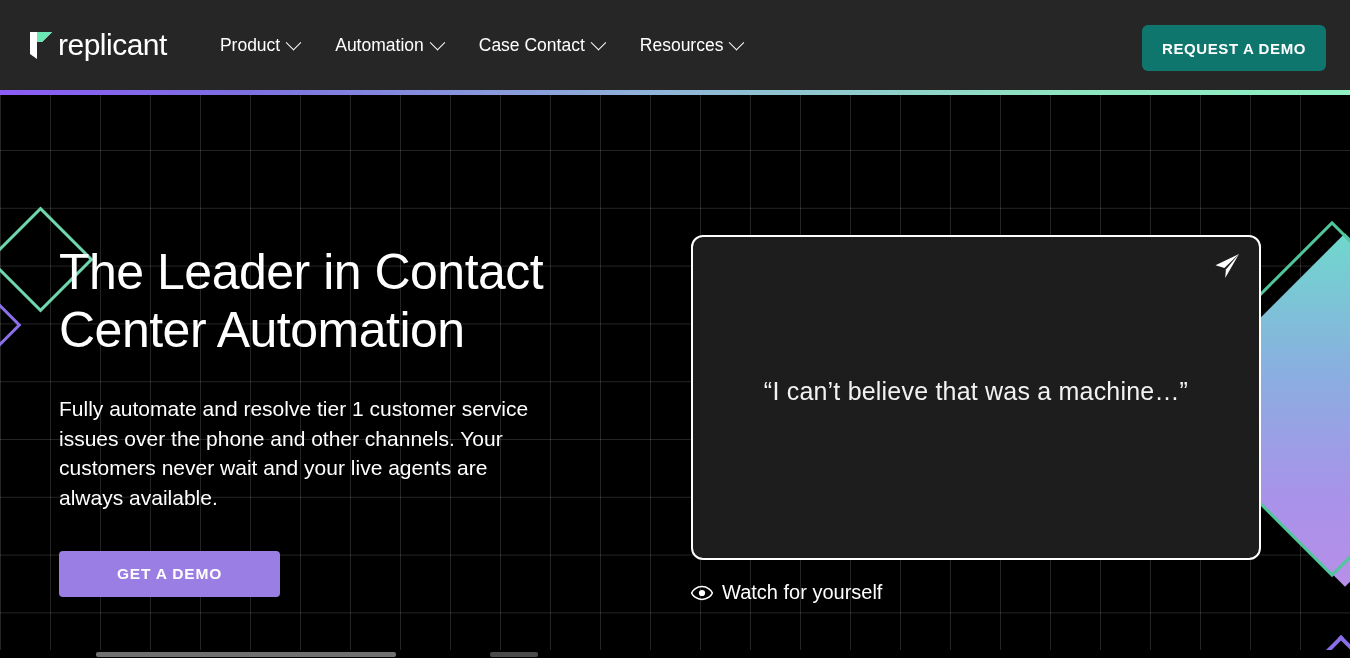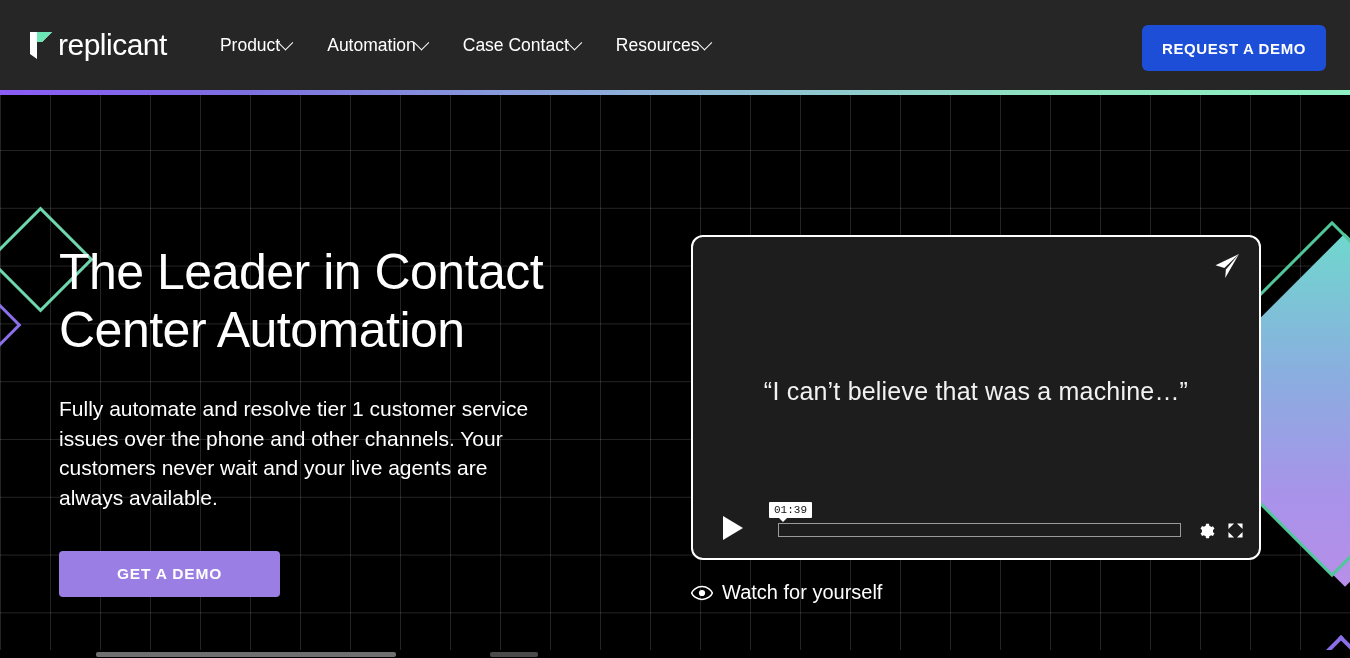--- a/index.html
+++ b/index.html
@@ -55,21 +55,21 @@
 
   .nav {
     display: flex;
     align-items: center;
     margin-left: 53px;
     gap: 36px;
   }
   .nav-item {
     display: flex;
     align-items: center;
-    gap: 0;
+    gap: 8px;
     color: #ffffff;
     font-size: 17.5px;
     font-weight: 400;
     cursor: pointer;
     white-space: nowrap;
   }
   .chev {
     display: inline-block;
     width: 11px;
     height: 11px;
@@ -77,21 +77,21 @@
     border-bottom: 1.8px solid #ffffff;
     transform: rotate(45deg) translate(-2px, -2px);
   }
 
   .cta-demo {
     position: absolute;
     right: 24px;
     top: 25px;
     height: 46px;
     padding: 0 20px;
-    background: #1d4ed8;
+    background: #0f766e;
     border: none;
     border-radius: 6px;
     color: #ffffff;
     font-family: "Liberation Sans", sans-serif;
     font-size: 15px;
     font-weight: 700;
     letter-spacing: 0.6px;
     cursor: pointer;
     display: flex;
     align-items: center;
@@ -386,44 +386,20 @@
 
       <span class="share-icon">
         <svg width="30" height="30" viewBox="0 0 30 30" xmlns="http://www.w3.org/2000/svg">
           <path d="M27 3 L3.5 14.2 L12.4 17.1 Z" fill="#ffffff"></path>
           <path d="M27 3 L13.9 18.4 L13.2 27 Z" fill="#ffffff"></path>
         </svg>
       </span>
 
       <div class="video-quote">“I can’t believe that was a machine…”</div>
 
-      <div class="controls">
-        <div class="play-btn"></div>
-
-        <div class="time-tooltip">01:39</div>
-
-        <div class="progress-track"></div>
-
-        <span class="gear-icon">
-          <svg width="18" height="18" viewBox="0 0 24 24" xmlns="http://www.w3.org/2000/svg">
-            <path fill="#ffffff" d="M12 8.2a3.8 3.8 0 100 7.6 3.8 3.8 0 000-7.6zm9.4 3.8c0-.5 0-1-.1-1.5l2-1.6-2-3.4-2.4 1a7.6 7.6 0 00-2.5-1.5L16 2.4h-4l-.4 2.6c-.9.3-1.7.8-2.5 1.4l-2.4-1-2 3.5 2 1.6a9 9 0 000 3l-2 1.6 2 3.4 2.4-1c.8.6 1.6 1.1 2.5 1.4l.4 2.7h4l.4-2.7c.9-.3 1.7-.8 2.5-1.4l2.4 1 2-3.4-2-1.6c.1-.5.1-1 .1-1.5z"></path>
-          </svg>
-        </span>
-
-        <span class="fullscreen-icon">
-          <svg width="17" height="17" viewBox="0 0 24 24" xmlns="http://www.w3.org/2000/svg">
-            <g fill="#ffffff">
-              <path d="M2 2h8L2 10z"></path>
-              <path d="M22 2h-8l8 8z"></path>
-              <path d="M2 22h8l-8-8z"></path>
-              <path d="M22 22h-8l8-8z"></path>
-            </g>
-          </svg>
-        </span>
-      </div>
     </div>
 
     <div class="watch-row">
       <span class="eye-icon">
         <svg width="22" height="16" viewBox="0 0 24 16" xmlns="http://www.w3.org/2000/svg">
           <path d="M12 1C6 1 1.6 5.3 0.7 8c.9 2.7 5.3 7 11.3 7s10.4-4.3 11.3-7C22.4 5.3 18 1 12 1z" fill="none" stroke="#ffffff" stroke-width="1.7"></path>
           <circle cx="12" cy="8" r="3.4" fill="#ffffff"></circle>
         </svg>
       </span>
       <span class="watch-text">Watch for yourself</span>

